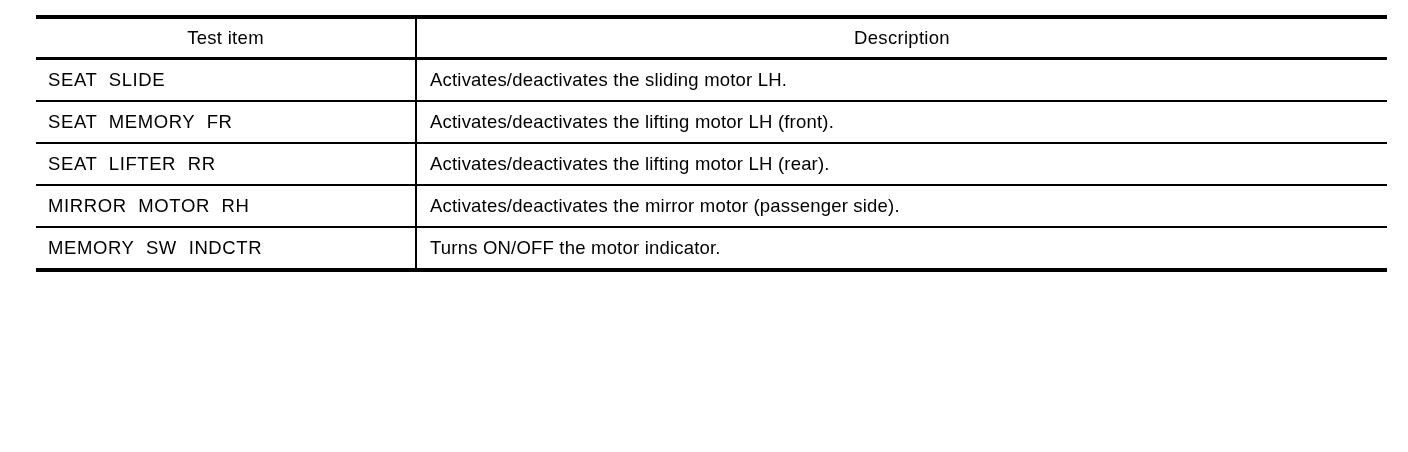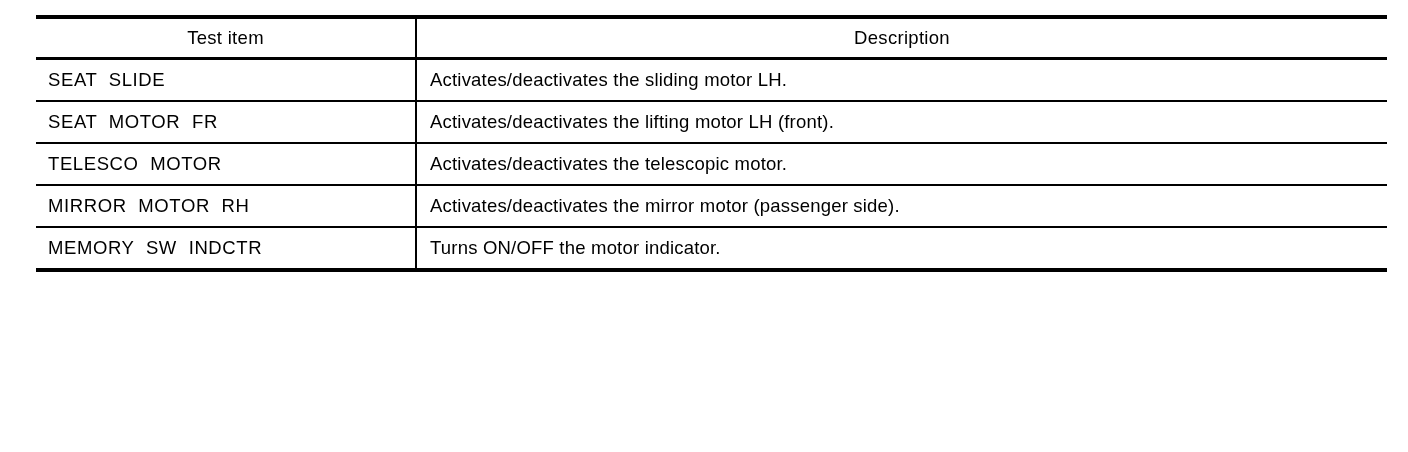--- a/index.html
+++ b/index.html
@@ -80,26 +80,26 @@
         <th class="th-item">Test item</th>
         <th class="th-desc">Description</th>
       </tr>
     </thead>
     <tbody>
         <tr>
     <td class="cell-item">SEAT SLIDE</td>
     <td class="cell-desc">Activates/deactivates the sliding motor LH.</td>
   </tr>
         <tr>
-    <td class="cell-item">SEAT MOTOR FR</td>
+    <td class="cell-item">SEAT MEMORY FR</td>
     <td class="cell-desc">Activates/deactivates the lifting motor LH (front).</td>
   </tr>
         <tr>
-    <td class="cell-item">TELESCO MOTOR</td>
-    <td class="cell-desc">Activates/deactivates the telescopic motor.</td>
+    <td class="cell-item">SEAT LIFTER RR</td>
+    <td class="cell-desc">Activates/deactivates the lifting motor LH (rear).</td>
   </tr>
         <tr>
     <td class="cell-item">MIRROR MOTOR RH</td>
     <td class="cell-desc">Activates/deactivates the mirror motor (passenger side).</td>
   </tr>
         <tr>
     <td class="cell-item">MEMORY SW INDCTR</td>
     <td class="cell-desc">Turns ON/OFF the motor indicator.</td>
   </tr>
       </tbody>

